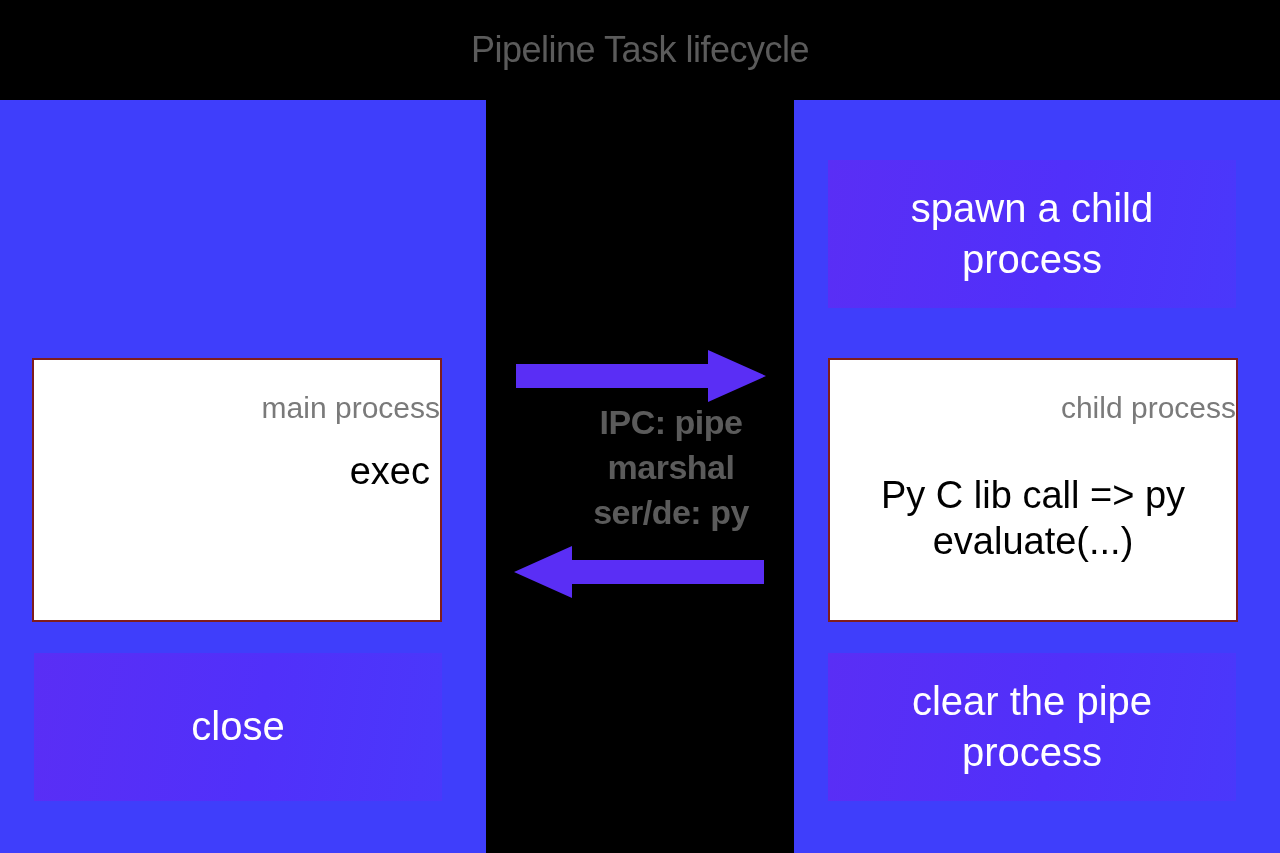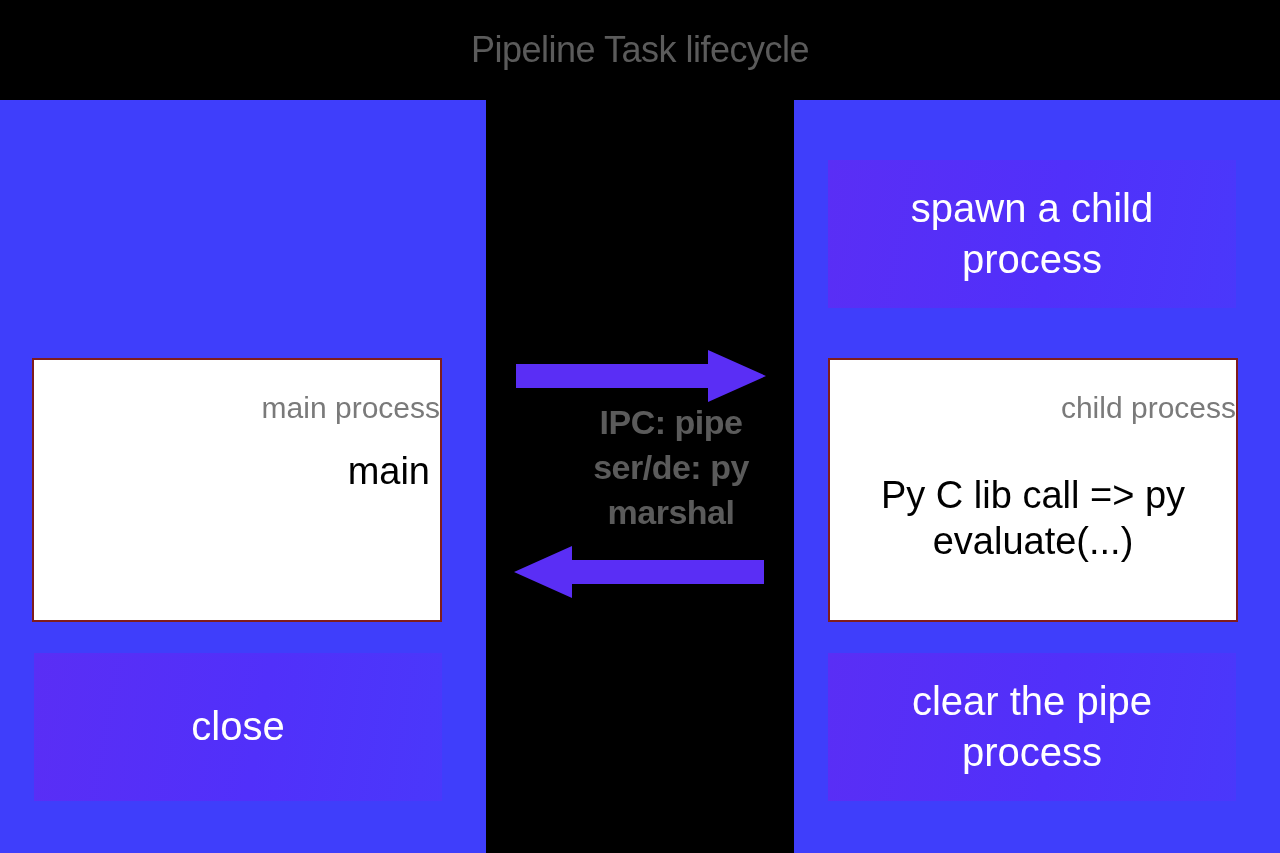--- a/index.html
+++ b/index.html
@@ -137,21 +137,21 @@
 
   <div class="panel panel-left"></div>
 
   <div class="center-column"></div>
 
   <div class="panel panel-right"></div>
 
 
   <div class="wbox" style="left:32px; top:358px; width:410px; height:264px;">
     <div class="wbox-caption">main process</div>
-    <div class="wbox-body">main</div>
+    <div class="wbox-body">exec</div>
   </div>
 
   <div class="vbox" style="left:828px; top:160px; width:408px; height:148px;">
     <span class="vbox-label">spawn a child process</span>
   </div>
 
   <div class="vbox" style="left:34px; top:653px; width:408px; height:148px;">
     <span class="vbox-label">close</span>
   </div>
 
@@ -167,17 +167,17 @@
   <svg class="arrow-svg" style="left:516px; top:350px;" width="250" height="52" viewBox="0 0 250 52">
     <polygon points="0,14 192,14 192,0 250,26 192,52 192,38 0,38" fill="#5a2ef5"></polygon>
   </svg>
 
   <svg class="arrow-svg" style="left:514px; top:546px;" width="250" height="52" viewBox="0 0 250 52">
     <polygon points="250,14 58,14 58,0 0,26 58,52 58,38 250,38" fill="#5a2ef5"></polygon>
   </svg>
 
   <div class="center-caption">
     <div>IPC: pipe</div>
+    <div>marshal</div>
     <div>ser/de: py</div>
-    <div>marshal</div>
   </div>
 
 </div>
 
 </body></html>

